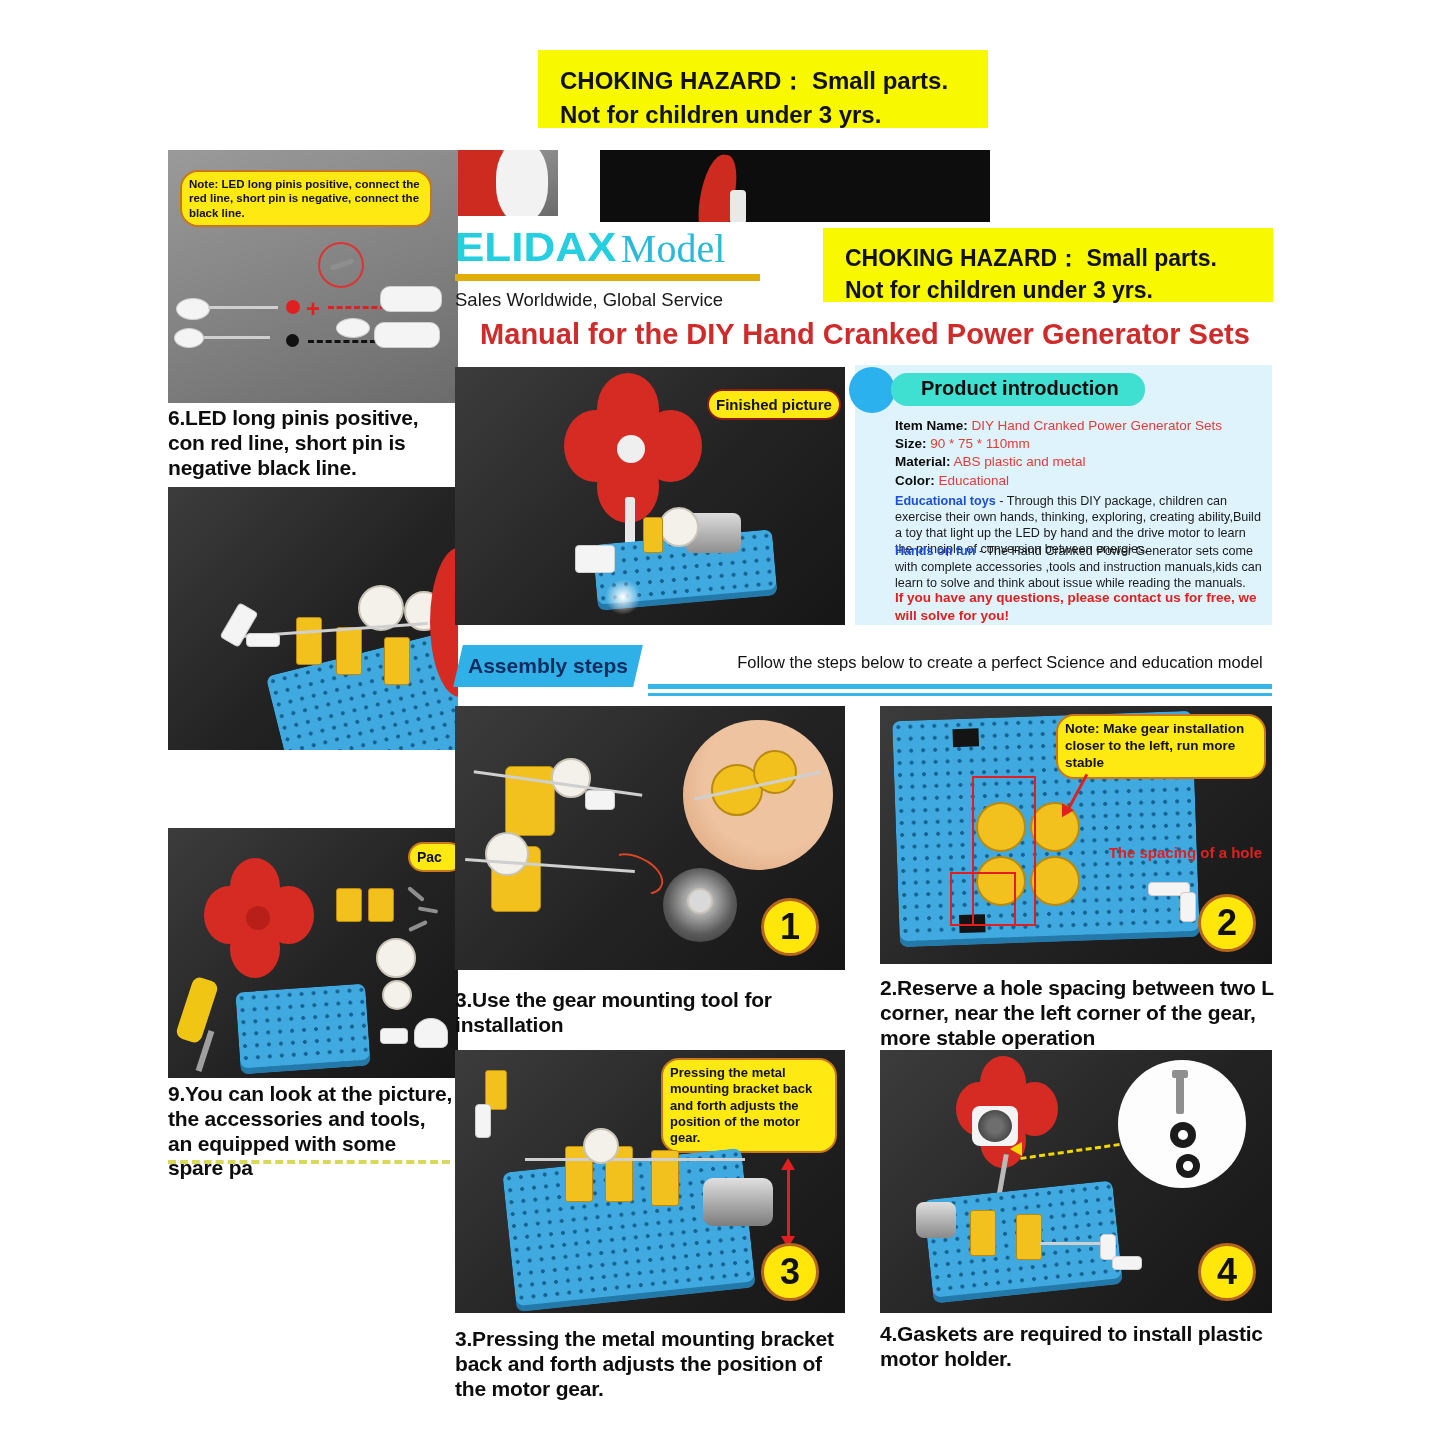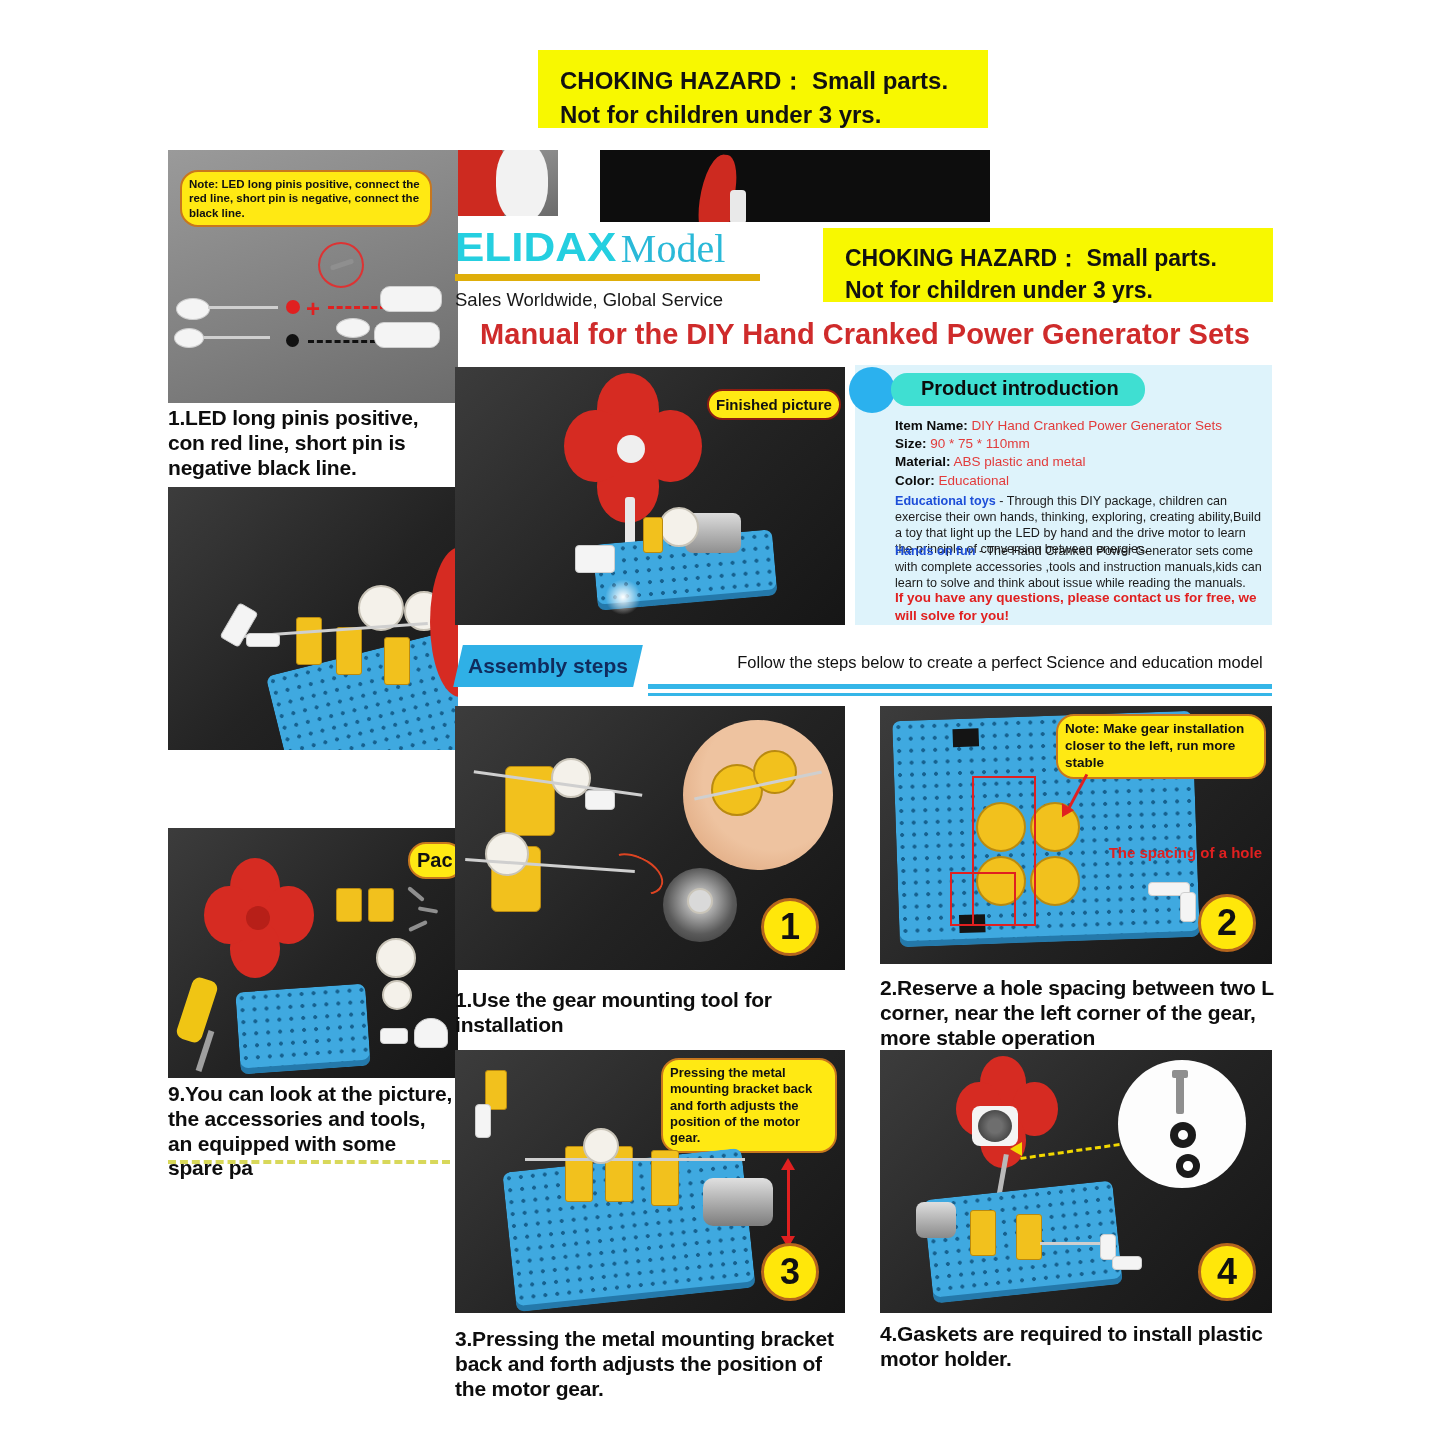--- a/index.html
+++ b/index.html
@@ -118,38 +118,38 @@
     <div class="abs" style="left:138px; top:145px; color:#e02020; font-weight:700; font-size:24px;">+</div>
     <div class="abs dashed-red" style="left:160px; top:156px; width:110px;"></div>
     <div class="abs" style="left:118px; top:184px; width:13px; height:13px; background:#111; border-radius:50%;"></div>
     <div class="abs dashed-black" style="left:140px; top:190px; width:130px;"></div>
 
     <div class="white-part" style="left:212px; top:136px; width:62px; height:26px; border-radius:10px;"></div>
     <div class="white-part" style="left:206px; top:172px; width:66px; height:26px; border-radius:10px;"></div>
     <div class="white-part" style="left:168px; top:168px; width:34px; height:20px; border-radius:50%;"></div>
   </div>
 
-  <div class="abs caption" style="left:168px; top:406px; width:282px;">1.LED long pinis positive, con red line, short pin is negative black line.</div>
+  <div class="abs caption" style="left:168px; top:406px; width:282px;">6.LED long pinis positive, con red line, short pin is negative black line.</div>
 
   <div class="abs photo" style="left:168px; top:487px; width:290px; height:263px;">
     <div class="board abs" style="left:110px; top:160px; width:230px; height:130px; transform:rotate(-14deg);"></div>
     <div class="bracket" style="left:128px; top:130px; width:26px; height:48px;"></div>
     <div class="bracket" style="left:168px; top:140px; width:26px; height:48px;"></div>
     <div class="bracket" style="left:216px; top:150px; width:26px; height:48px;"></div>
     <div class="gear" style="left:190px; top:98px; width:46px; height:46px;"></div>
     <div class="gear" style="left:236px; top:104px; width:40px; height:40px;"></div>
     <div class="shaft" style="left:60px; top:142px; width:200px; transform:rotate(-4deg);"></div>
     <div class="white-part" style="left:60px; top:118px; width:22px; height:40px; transform:rotate(30deg);"></div>
     <div class="white-part" style="left:78px; top:146px; width:34px; height:14px;"></div>
     <div class="abs" style="left:262px; top:60px; width:60px; height:150px; background:#d62b22; border-radius:50% 0 0 50%;"></div>
   </div>
 
 
   <div class="abs photo" style="left:168px; top:828px; width:290px; height:250px;">
-    <div class="abs note-box" style="right:-6px; top:14px; width:56px; font-size:20px;">Pac</div>
+    <div class="abs note-box" style="right:-6px; top:14px; width:56px; font-size:14px;">Pac</div>
 
     <div class="abs" style="left:30px; top:30px; width:120px; height:120px;">
       <div class="petal" style="left:32px; top:0; width:50px; height:58px;"></div>
       <div class="petal" style="left:62px; top:32px; width:58px; height:50px; transform:rotate(90deg);"></div>
       <div class="petal" style="left:32px; top:62px; width:50px; height:58px; transform:rotate(180deg);"></div>
       <div class="petal" style="left:2px; top:32px; width:58px; height:50px; transform:rotate(270deg);"></div>
       <div class="hub" style="left:48px; top:48px; width:24px; height:24px; background:#b71f18;"></div>
     </div>
 
     <div class="abs" style="left:16px; top:150px; width:26px; height:64px; background:#f0c514; border-radius:8px; transform:rotate(18deg);"></div>
@@ -289,21 +289,21 @@
 
     <div class="abs note-box" style="right:6px; top:8px; width:210px; font-size:13.5px; line-height:1.25;">Note: Make gear installation closer to the left, run more stable</div>
 
     <div class="abs" style="left:196px; top:66px; width:3px; height:40px; background:#e02020; transform:rotate(28deg);"></div>
     <div class="abs" style="left:178px; top:100px; width:0; height:0; border-left:7px solid transparent; border-right:7px solid transparent; border-top:12px solid #e02020; transform:rotate(30deg);"></div>
 
     <div class="abs red-note" style="right:10px; top:138px; font-size:15px;">The spacing of a hole</div>
     <div class="abs num-chip" style="right:16px; bottom:12px;">2</div>
   </div>
 
-  <div class="abs caption" style="left:455px; top:988px; width:390px;">1.Use the gear mounting tool for installation</div>
+  <div class="abs caption" style="left:455px; top:988px; width:390px;">3.Use the gear mounting tool for installation</div>
 
   <div class="abs caption" style="left:880px; top:976px; width:400px;">2.Reserve a hole spacing between two L corner, near the left corner of the gear, more stable operation</div>
 
   <div class="abs photo" style="left:455px; top:1050px; width:390px; height:263px;">
     <div class="abs note-box" style="left:206px; top:8px; width:176px; font-size:13px; line-height:1.25;">Pressing the metal mounting bracket back and forth adjusts the position of the motor gear.</div>
 
     <div class="bracket" style="left:30px; top:20px; width:22px; height:40px;"></div>
     <div class="white-part" style="left:20px; top:54px; width:16px; height:34px;"></div>
 
     <div class="board abs" style="left:54px; top:110px; width:240px; height:140px; transform:rotate(-6deg);"></div>

